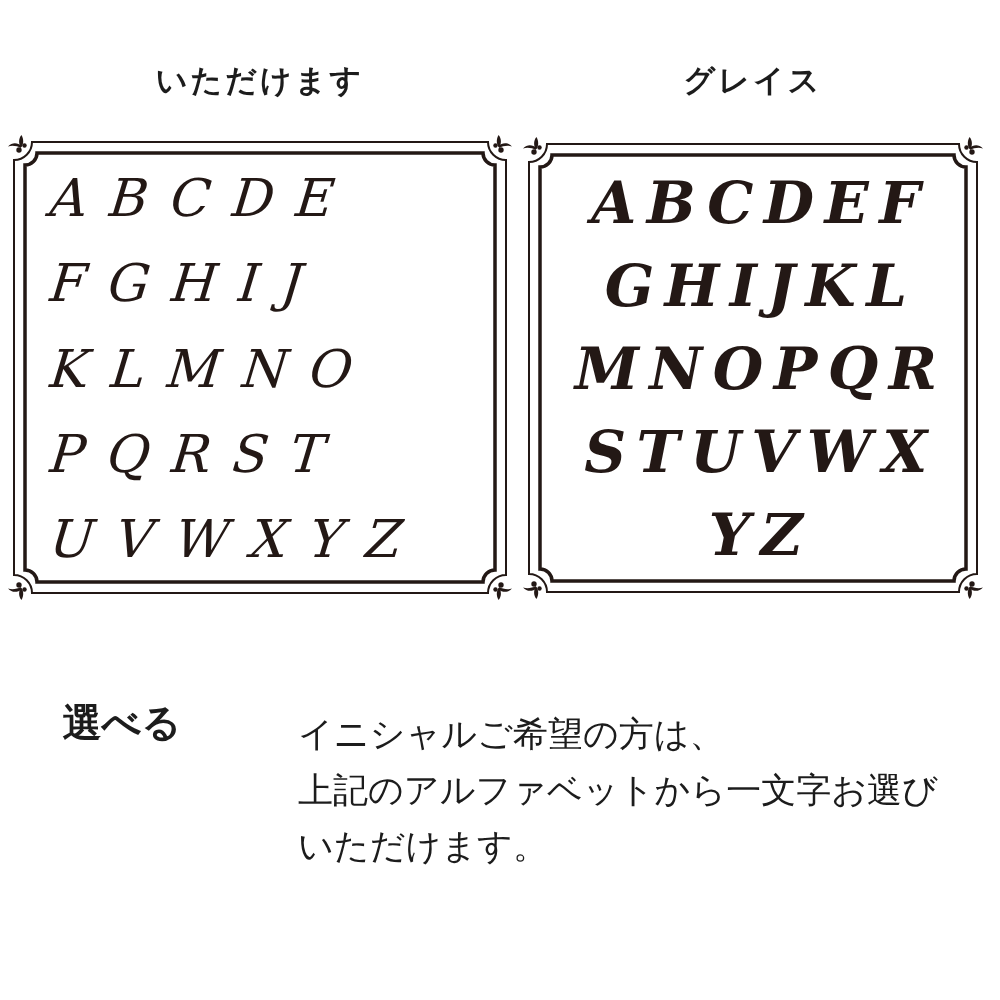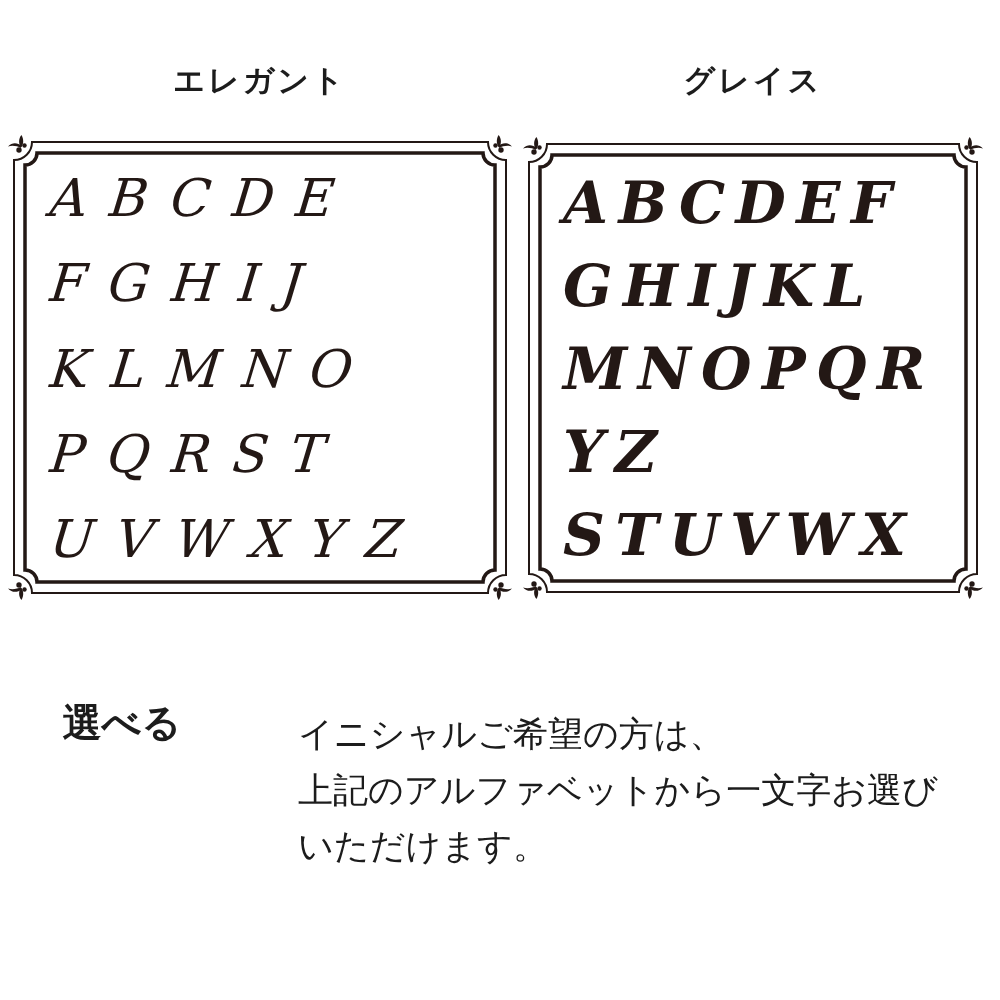--- a/index.html
+++ b/index.html
@@ -13,21 +13,21 @@
     position:absolute;top:60px;height:40px;
     font-size:31px;font-weight:bold;letter-spacing:3px;
     text-align:center;line-height:40px;color:#1c1c1c;
     font-family:"DejaVu Sans",sans-serif;
   }
   #title-elegant{left:12px;width:496px;}
   #title-grace{left:527px;width:452px;}
 
   .frame-box{position:absolute;background:#ffffff;}
   #box-elegant{left:12px;top:140px;width:496px;height:455px;}
-  #box-grace{left:527px;top:142px;width:452px;height:452px;}
+  #box-grace{left:527px;top:142px;width:452px;height:452px;text-align:center;}
   .frame-box svg{position:absolute;left:0;top:0;overflow:visible;}
 
   .letters{
     position:absolute;left:36px;right:20px;top:32px;bottom:30px;
     display:flex;flex-direction:column;justify-content:space-between;
   }
   .letter-row{
     font-family:"DejaVu Serif",serif;font-style:italic;
     line-height:1;white-space:nowrap;color:#231815;
   }
@@ -48,21 +48,21 @@
     position:absolute;left:262px;top:706px;width:700px;
     font-size:35px;font-weight:500;line-height:56px;color:#1c1c1c;margin-left:36px;
   }
   .desc-line{white-space:nowrap;}
   .stroke{fill:none;stroke:#231815;}
   .orn{fill:#231815;stroke:none;}
 </style>
 </head>
 <body>
 
-<div class="panel-title" id="title-elegant">エレガント</div>
+<div class="panel-title" id="title-elegant">いただけます</div>
 
 <div class="panel-title" id="title-grace">グレイス</div>
 
 <div class="frame-box" id="box-elegant">
   <svg width="496" height="455" viewBox="0 0 496 455">
     <defs>
       <g id="orn">
         <circle cx="10" cy="13" r="2.7"></circle>
         <circle cx="15.5" cy="8.5" r="2.2"></circle>
         <path d="M12 11 C 8 9, 3.5 8, -1 9.5 C 3.5 4.5, 9 6, 12.5 8.5 Z"></path>
@@ -91,22 +91,22 @@
     <path class="stroke" stroke-width="3.5" d="M 25 13 L 427 13 A 12 12 0 0 0 439 25 L 439 427 A 12 12 0 0 0 427 439 L 25 439 A 12 12 0 0 0 13 427 L 13 25 A 12 12 0 0 0 25 13 Z"></path>
     <use href="#orn" class="orn" transform="translate(-3,-3)"></use>
     <use href="#orn" class="orn" transform="translate(455,-3) scale(-1,1)"></use>
     <use href="#orn" class="orn" transform="translate(-3,455) scale(1,-1)"></use>
     <use href="#orn" class="orn" transform="translate(455,455) scale(-1,-1)"></use>
   </svg>
   <div class="letters">
     <div class="letter-row">ABCDEF</div>
     <div class="letter-row">GHIJKL</div>
     <div class="letter-row">MNOPQR</div>
+    <div class="letter-row">STUVWX</div>
     <div class="letter-row">YZ</div>
-    <div class="letter-row">STUVWX</div>
   </div>
 </div>
 
 <div class="desc-label">
   <div class="desc-line">選べる</div>
 </div>
 
 <div class="desc-body">
   <div class="desc-line">イニシャルご希望の方は、</div>
   <div class="desc-line">上記のアルファベットから一文字お選び</div>

